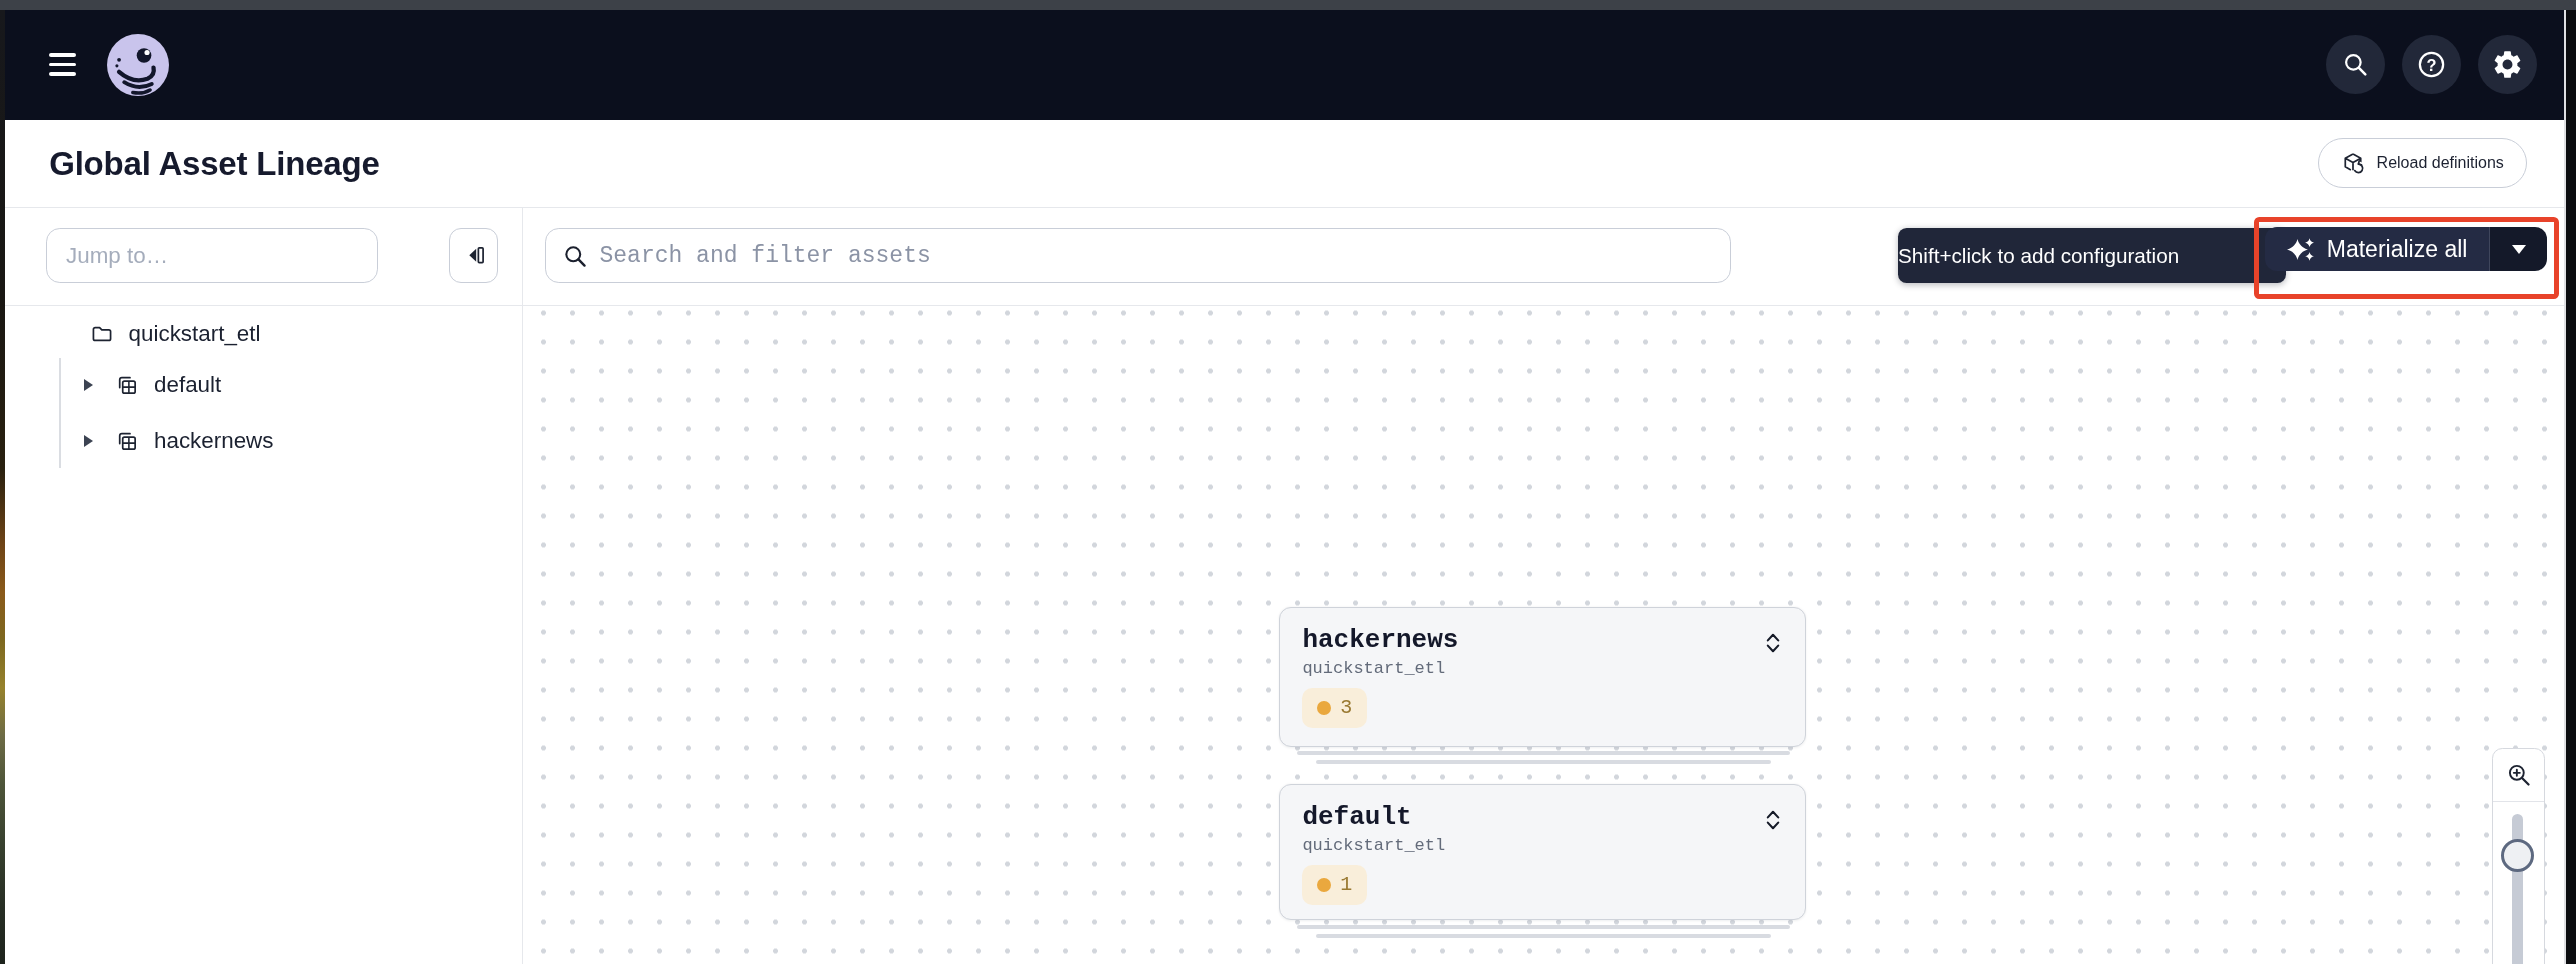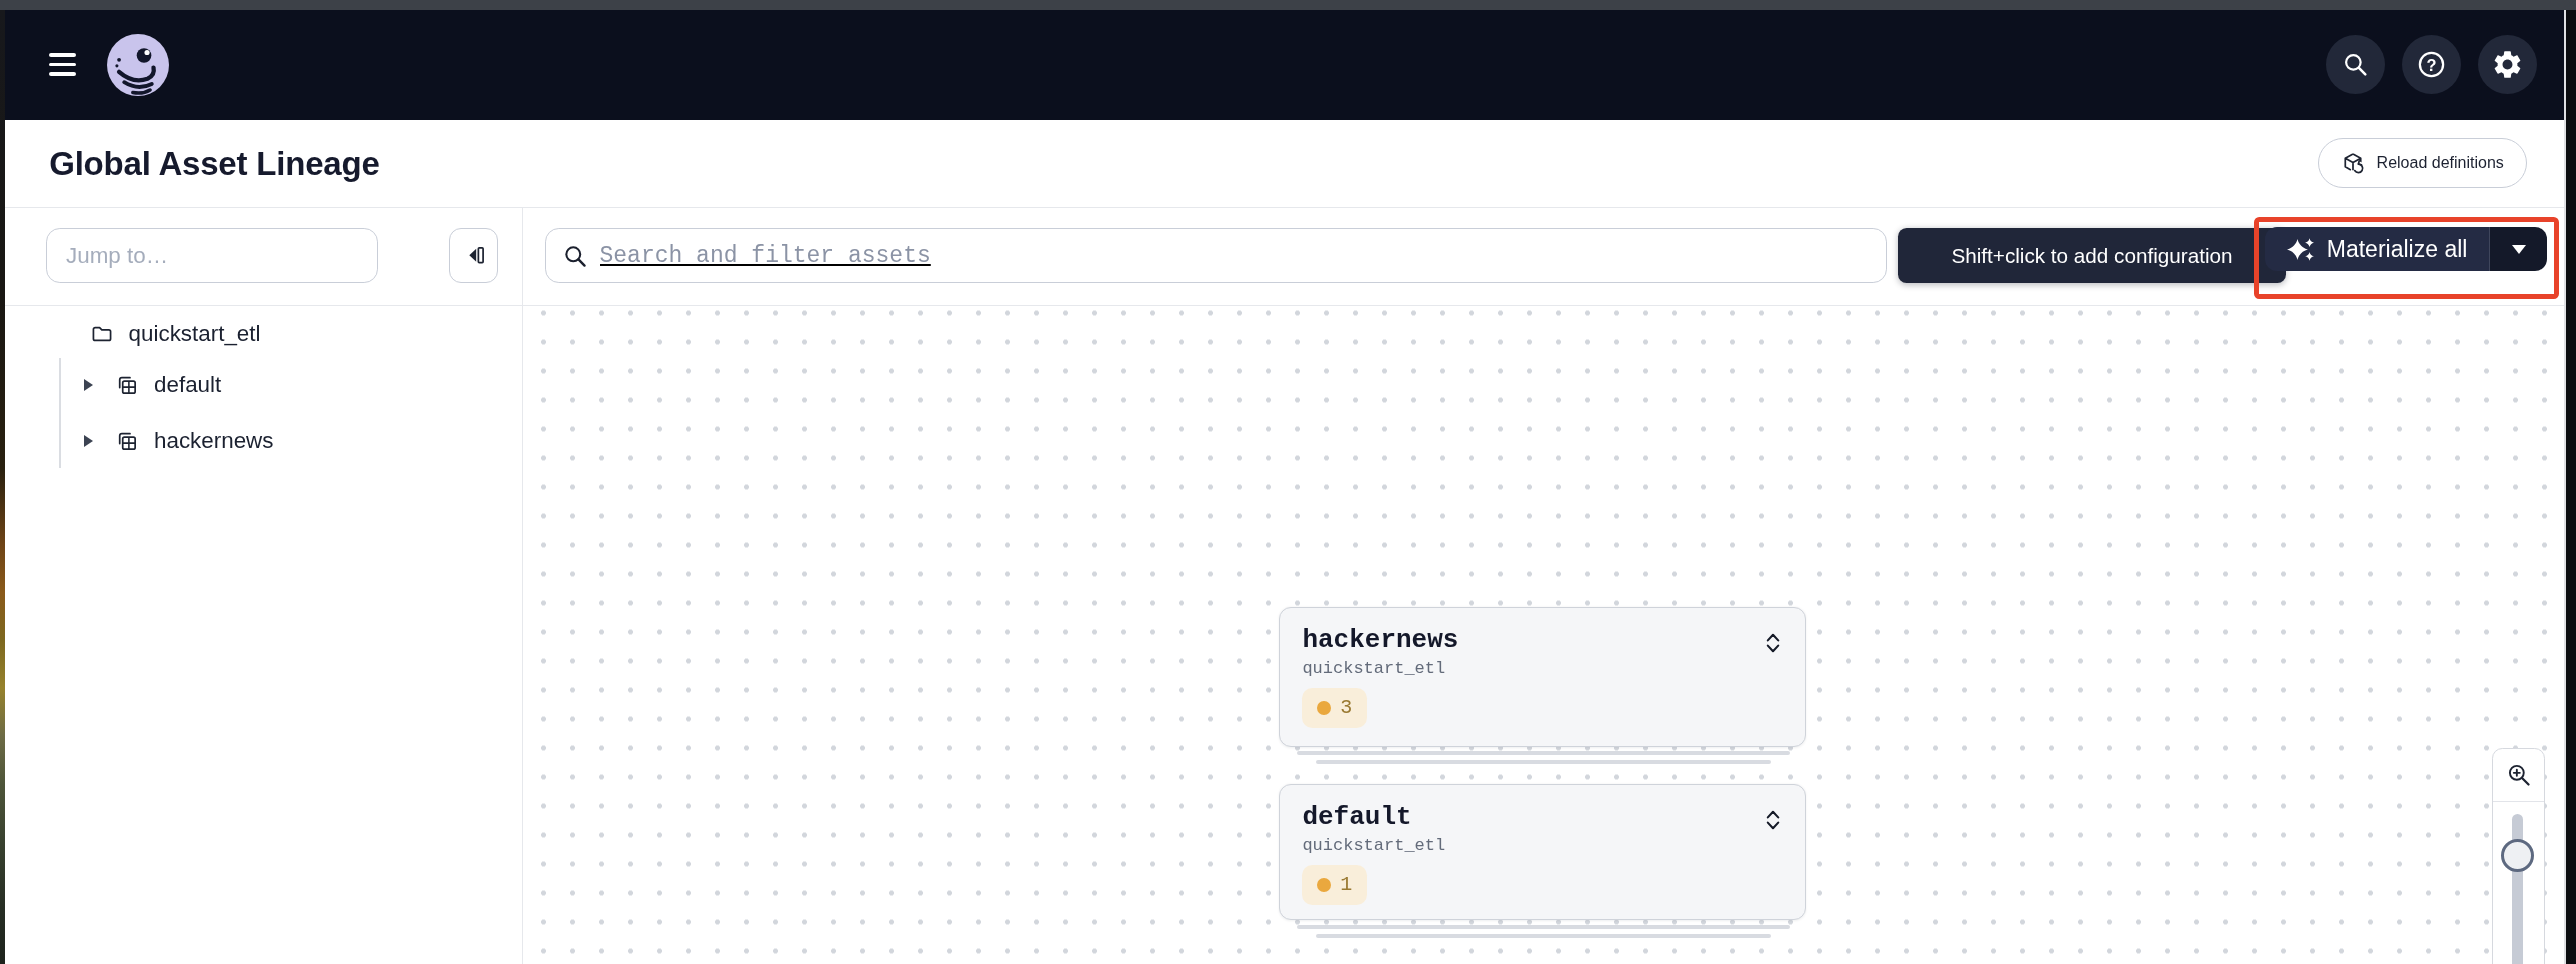--- a/index.html
+++ b/index.html
@@ -41,27 +41,27 @@
   .toolbar { left:5.2px; top:208px; width:2559px; height:98px; background:#fff;
     border-bottom:1.7px solid var(--row-border,#e6e8ec); }
   .toolbar-sidebar-seg { left:5.2px; top:208px; width:518px; height:98px;
     border-right:1.7px solid var(--row-border,#e6e8ec); }
   .jump-input { left:46px; top:228px; width:332px; height:55px; border:1.7px solid var(--control-border,#c9ced8);
     border-radius:13.8px; padding:0 19px; font-size:22.4px; color:#2a3040; background:#fff; outline:none;
     font-family:"Liberation Sans","DejaVu Sans",sans-serif; }
   .jump-input::placeholder { color:#a5adbc; }
   .collapse-btn { left:449px; top:228px; width:49px; height:55px; border:1.7px solid var(--control-border,#c9ced8);
     border-radius:12px; background:#fff; display:flex; align-items:center; justify-content:center; cursor:pointer; }
-  .search-wrap { left:545px; top:228px; width:1342px; height:55px; border:1.7px solid var(--control-border,#c9ced8);
-    border-radius:13.8px; background:#fff; display:flex; align-items:center; padding:0 15.5px; gap:12px;text-decoration:underline; }
+  .search-wrap { left:545px; top:228px; width:1186px; height:55px; border:1.7px solid var(--control-border,#c9ced8);
+    border-radius:13.8px; background:#fff; display:flex; align-items:center; padding:0 15.5px; gap:12px; }
   .search-wrap input { flex:1; border:none; outline:none; background:transparent;
     font-family:"Liberation Mono","DejaVu Sans Mono",monospace; font-size:23px; color:#2a3040; }
   .search-wrap input::placeholder { color:#8b93a5; }
   .tooltip { left:1898px; top:228px; width:388px; height:55px; background:var(--tooltip-bg,#202639);
-    border-radius:8.6px; color:#fff; font-size:20.7px; display:flex; align-items:center; justify-content:center;
+    border-radius:8.6px; color:#fff; font-size:20.7px; display:flex; align-items:center; 
     box-shadow:0 1.7px 6.9px rgba(10,14,30,.28); white-space:nowrap; }
   .annotation { left:2254px; top:217px; width:305px; height:82px;
     border:5.2px solid var(--annotation-red,#e8432a); border-radius:5.2px; z-index:20; }
   .mat-btn { left:2265px; top:227px; width:282px; height:44px; border-radius:12px; display:flex;
     overflow:hidden; cursor:pointer; z-index:21; }
   .mat-main { width:224px; background:var(--materialize-bg,#242b44); display:flex; align-items:center;
     justify-content:center; gap:11.2px; color:#fff; font-size:23px; font-weight:500; }
   .mat-caret { flex:1; background:var(--materialize-caret-bg,#141929); border-left:1.7px solid #3f465c;
     display:flex; align-items:center; justify-content:center; }
   .caret-down { width:0; height:0; border-left:7.8px solid transparent; border-right:7.8px solid transparent;

